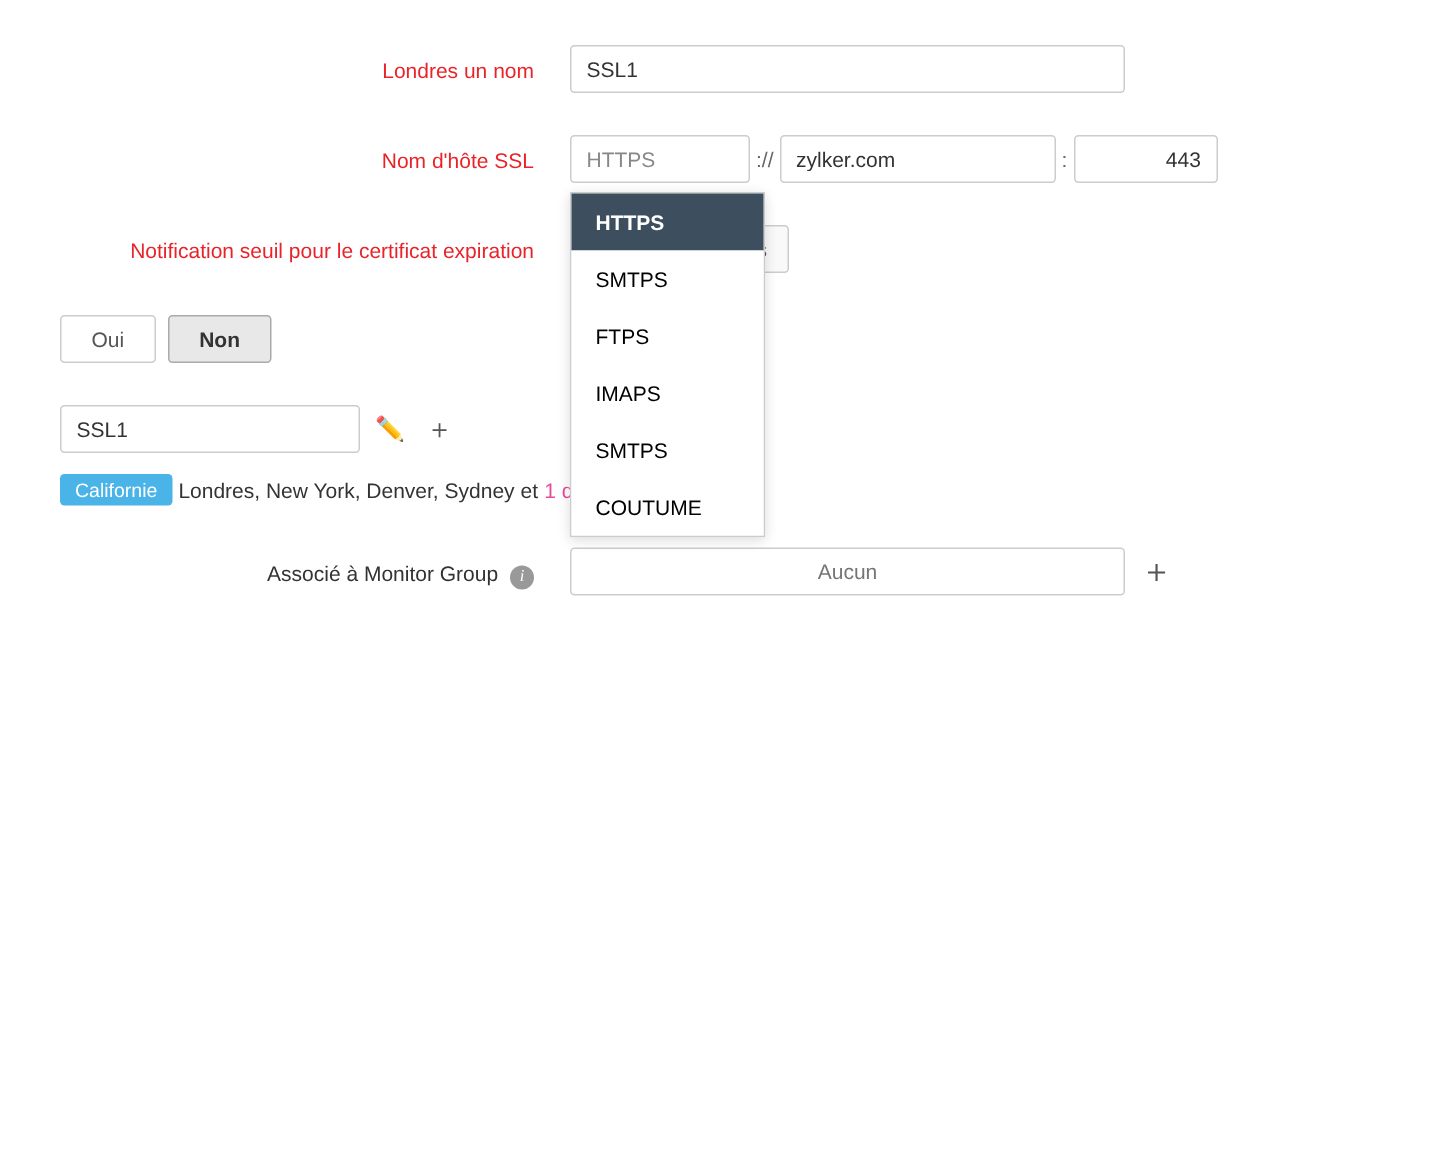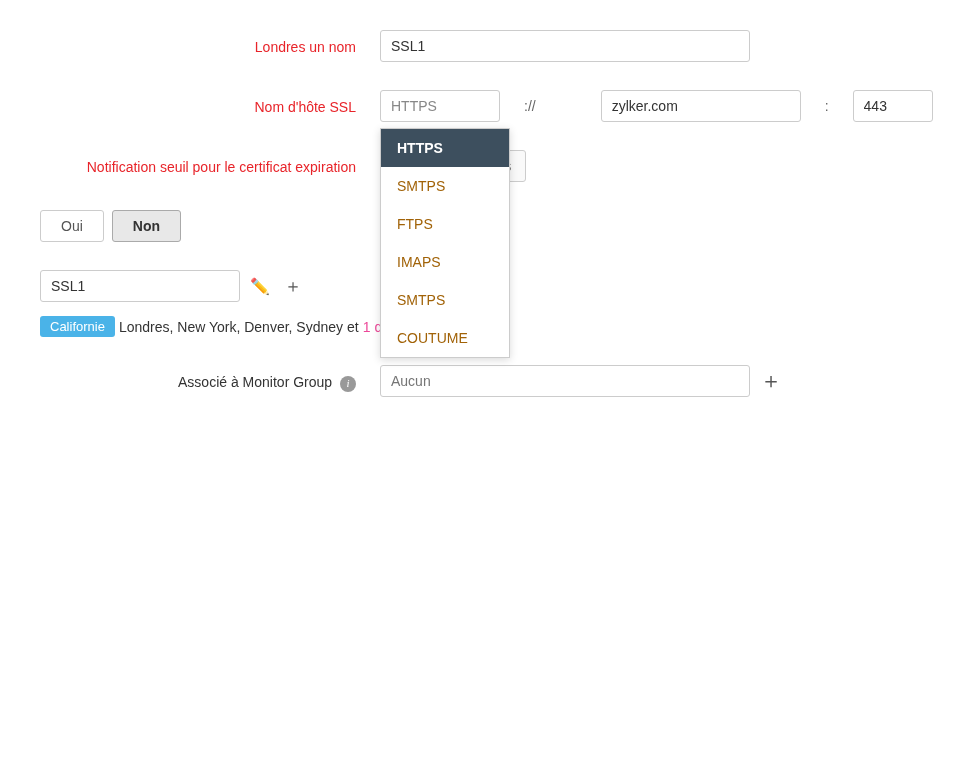--- a/index.html
+++ b/index.html
@@ -54,21 +54,21 @@
     }
 
     .input-display-name {
       width: 370px;
     }
 
     
     .ssl-host-wrapper {
       display: flex;
       align-items: center;
-      gap: 20px;
+      gap: 0;
       position: relative;
     }
 
     .protocol-dropdown-btn {
       border: 1px solid #ccc;
       border-radius: 3px;
       padding: 7px 10px;
       font-size: 14px;
       color: #888;
       background: #fff;
@@ -79,45 +79,45 @@
       justify-content: space-between;
     }
 
     .separator {
       font-size: 14px;
       color: #666;
       padding: 0 4px;
     }
 
     .input-hostname {
-      width: 200px;
-      margin-left: 41px;
+      width: 184px;
     }
 
     .input-port {
-      width: 80px;
+      width: 96px;
+      text-align: right;
     }
 
     
     .dropdown-menu {
       position: absolute;
       top: 38px;
       left: 0;
       width: 130px;
       background: #fff;
       border: 1px solid #ccc;
       z-index: 100;
       box-shadow: 0 2px 8px rgba(0,0,0,0.15);
     }
 
     .dropdown-item {
       padding: 11px 16px;
       font-size: 14px;
       cursor: pointer;
-      color: #a16207;
+      color: #000000;
       background: #fff;
     }
 
     .dropdown-item.selected {
       background: #3d4f5e;
       color: #fff;
       font-weight: 600;
     }
 
     
@@ -218,20 +218,21 @@
       color: #ec4899;
       font-weight: 500;
       cursor: pointer;
       text-decoration: none;
     }
 
     
     .input-assoc {
       width: 370px;
       color: #aaa;
+      text-align: center;
     }
 
     .add-btn-large {
       border: none;
       background: none;
       font-size: 22px;
       color: #555;
       cursor: pointer;
       padding: 0 4px;
     }

